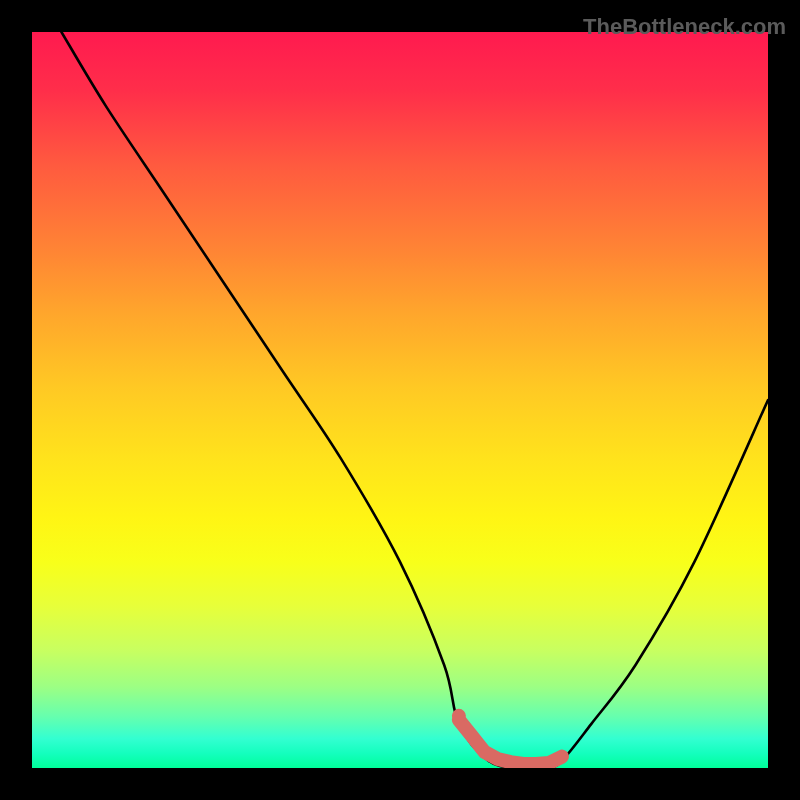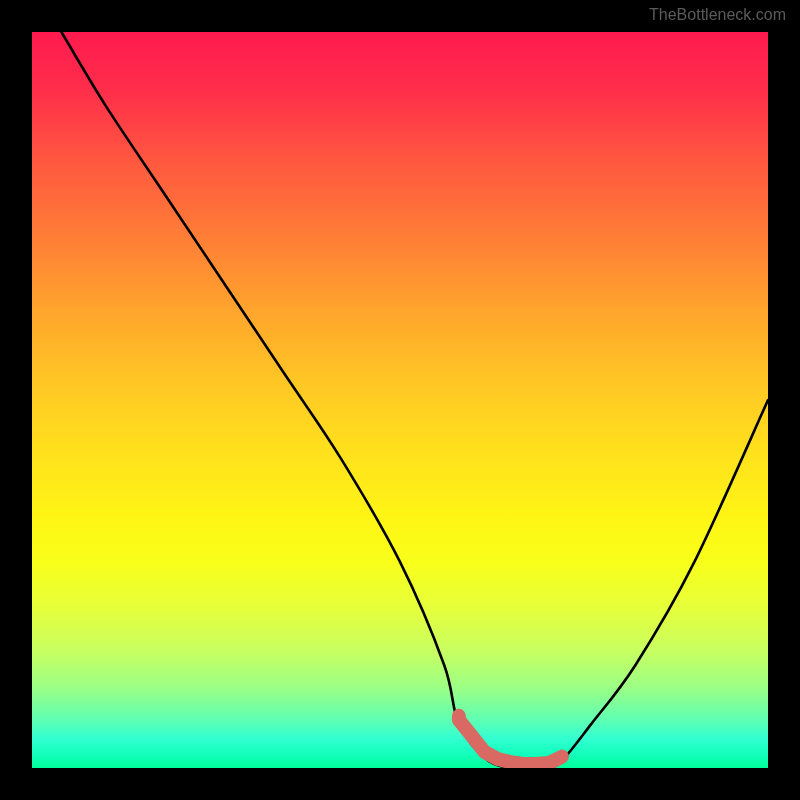--- a/index.html
+++ b/index.html
@@ -5,25 +5,25 @@
   * { margin: 0; padding: 0; box-sizing: border-box; }
   body {
     width: 800px;
     height: 800px;
     background: #000;
     position: relative;
     font-family: Arial, Helvetica, sans-serif;
   }
   .watermark {
     position: absolute;
-    top: 6px;
+    top: 14px;
     right: 14px;
     color: #5b5b5b;
-    font-size: 16px;
-    font-weight: 400;
+    font-size: 22px;
+    font-weight: 700;
     z-index: 10;
   }
   .plot-area {
     position: absolute;
     left: 32px;
     top: 32px;
     width: 736px;
     height: 736px;
     overflow: hidden;
   }

